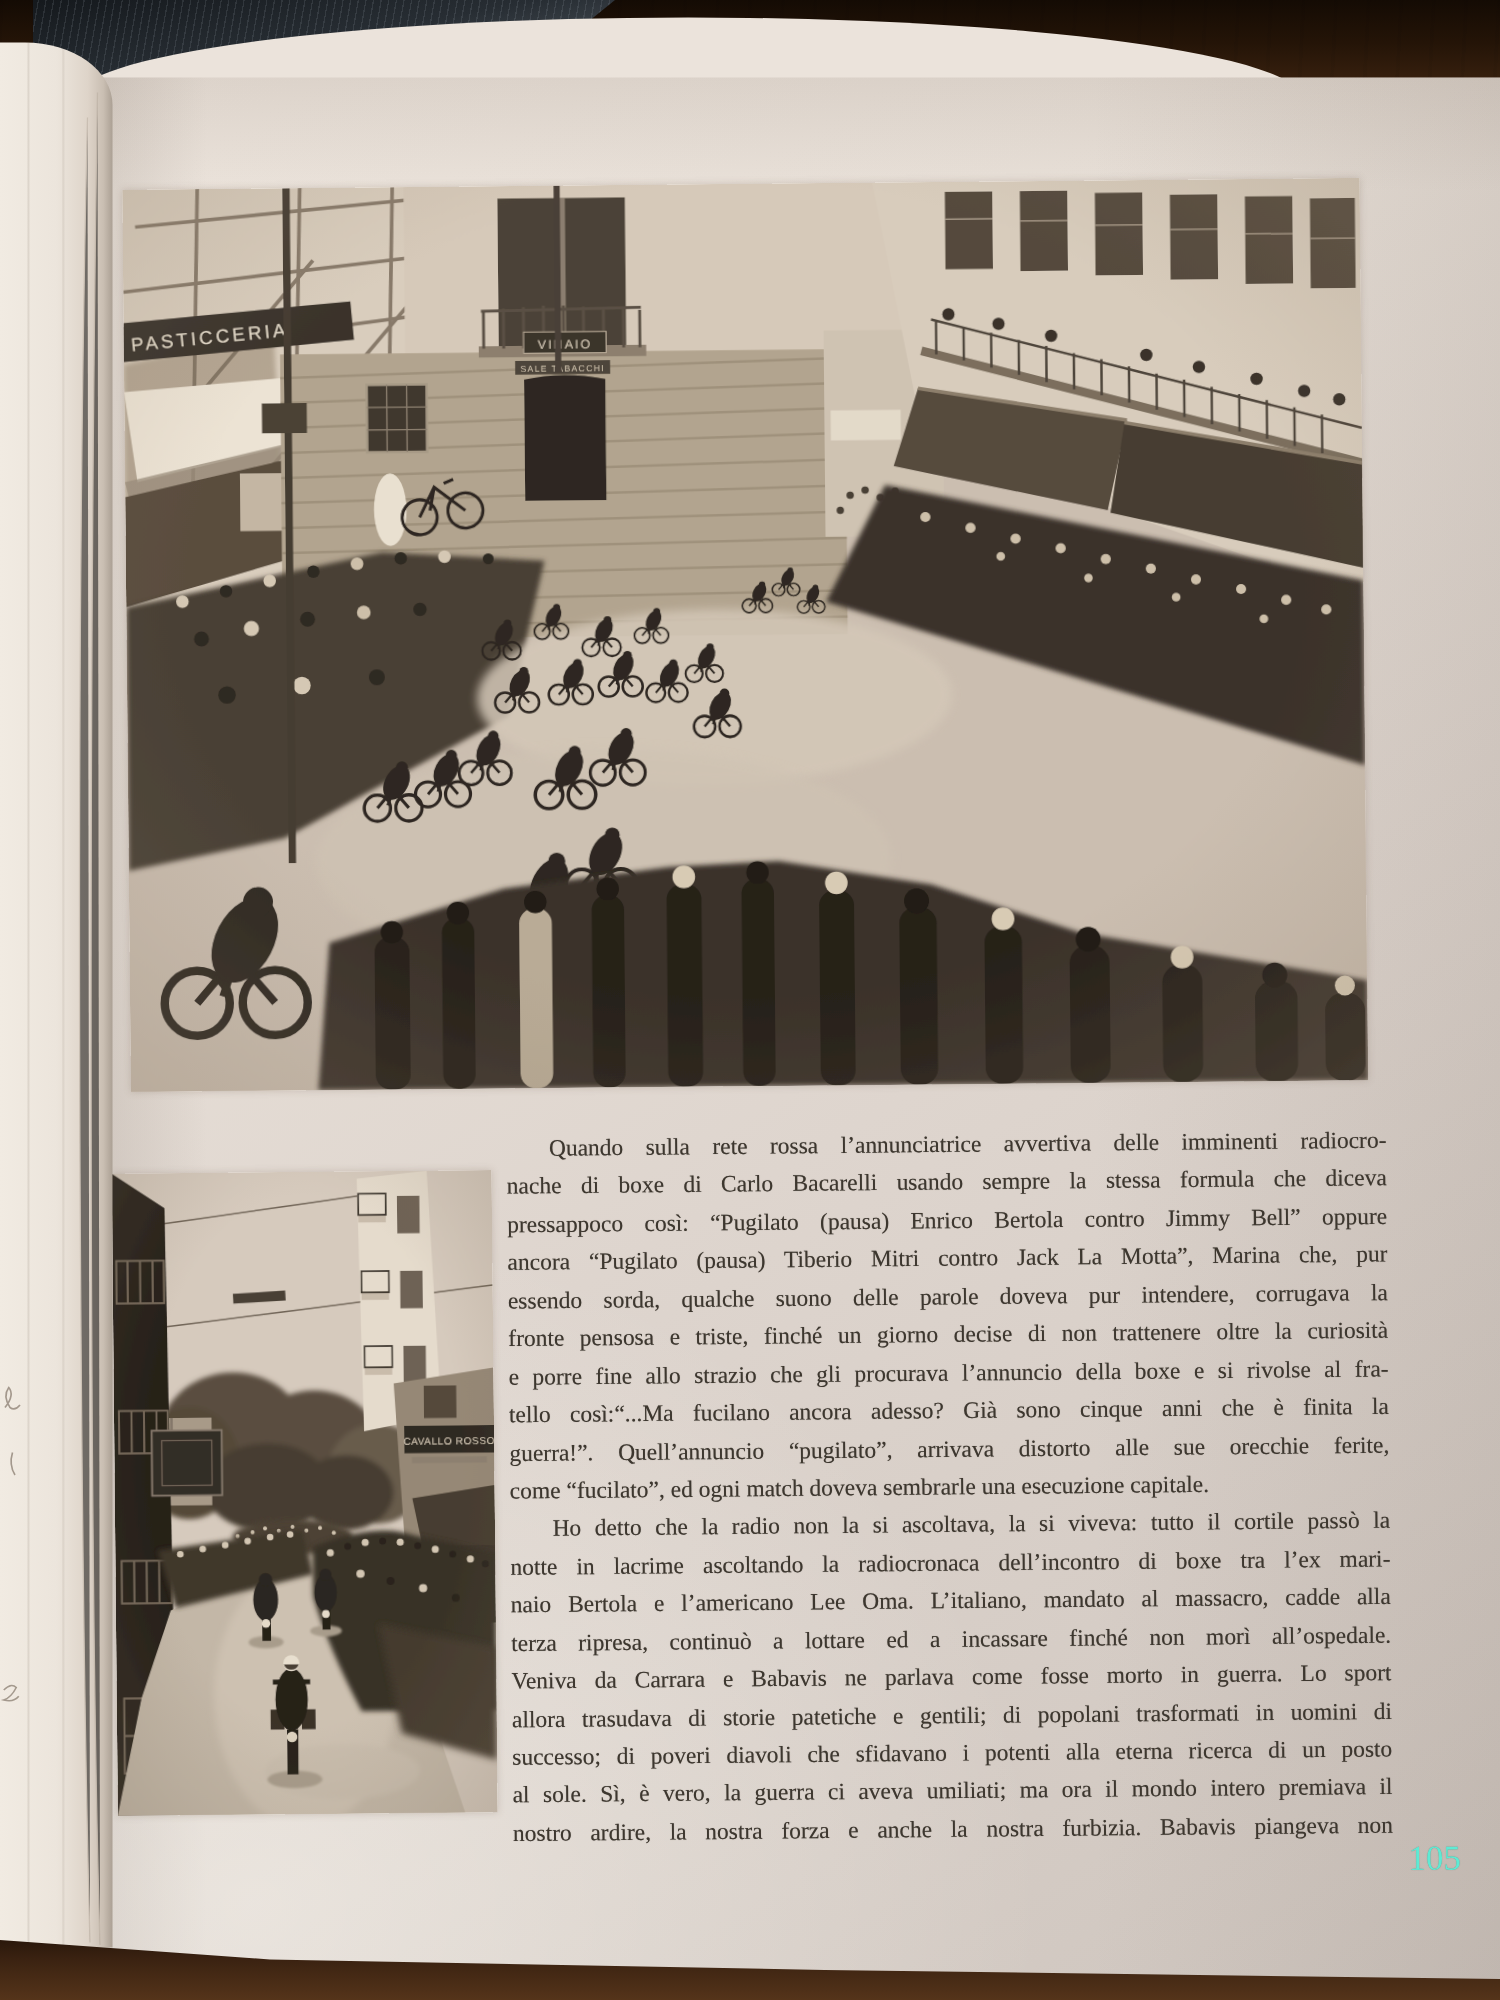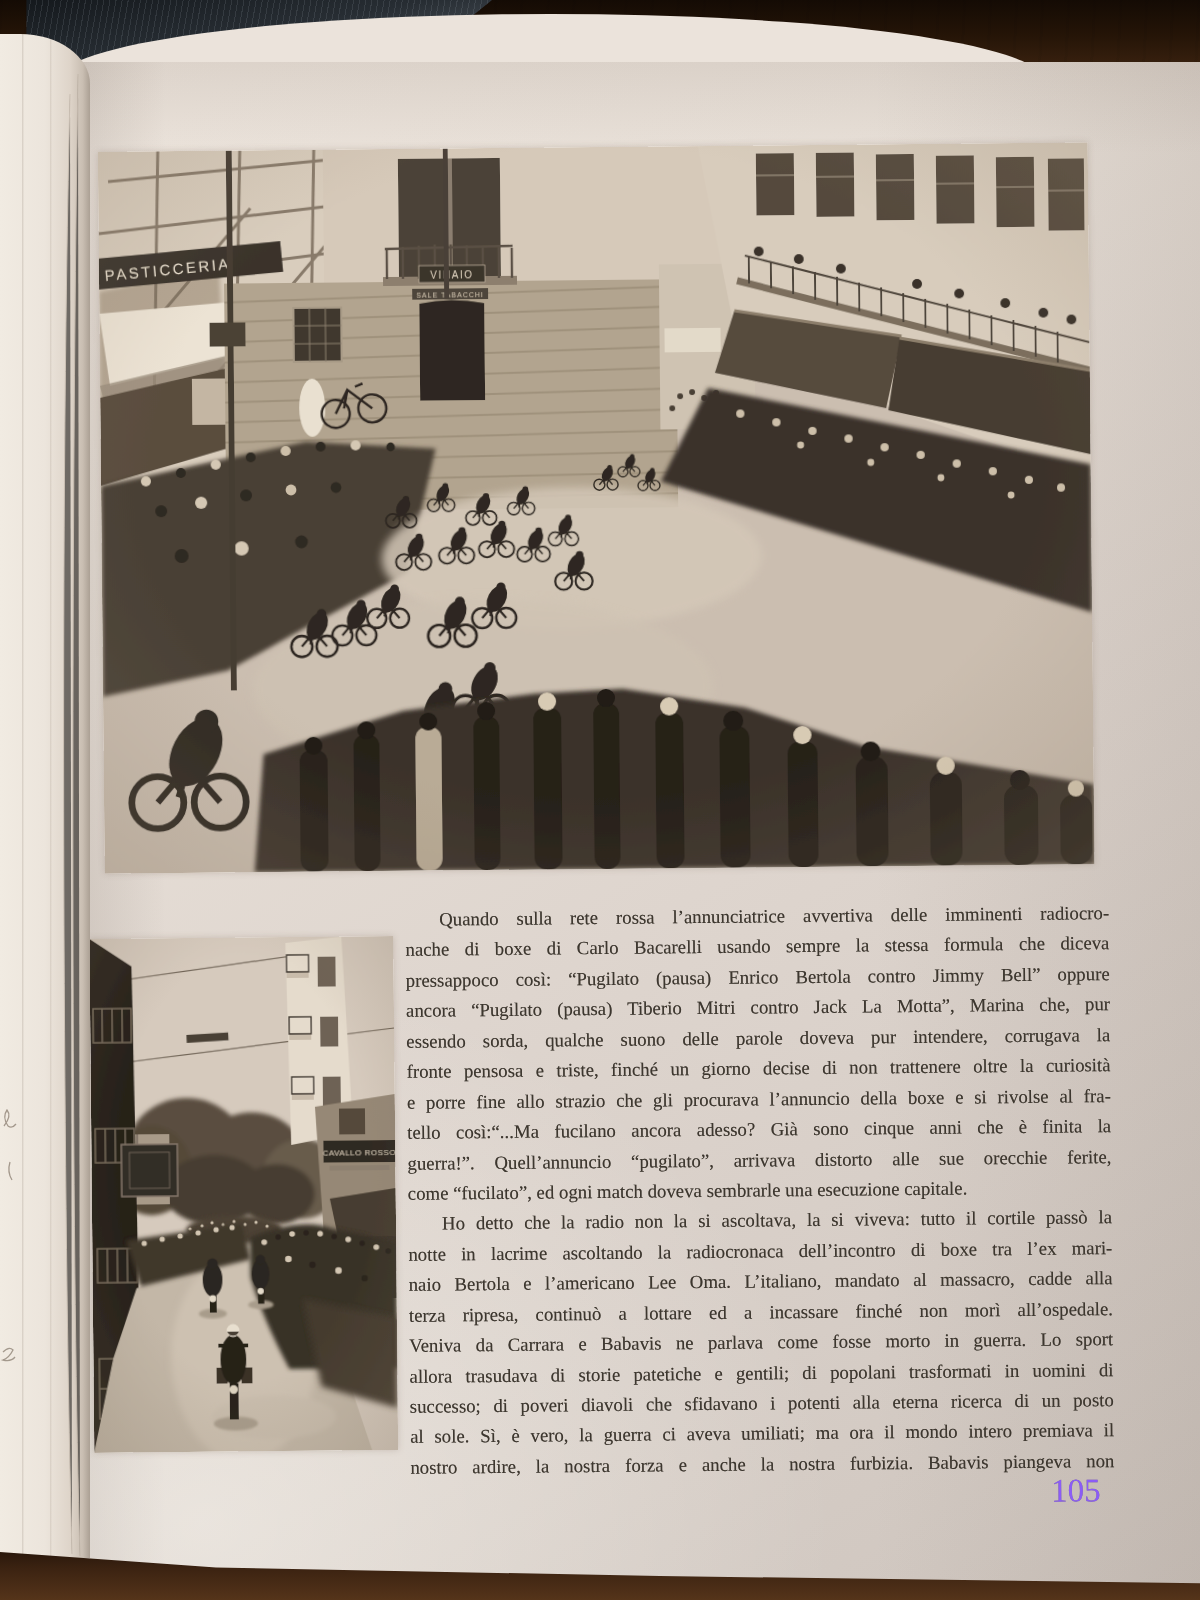--- a/index.html
+++ b/index.html
@@ -73,22 +73,22 @@
     position:absolute;left:404px;top:903px;width:704px;
     color:#3d372f;font-size:18.8px;
     text-shadow:0 0 0.6px rgba(61,55,47,0.55);
   }
   .ln{height:30.45px;line-height:30.45px;overflow:hidden;text-align:justify;}
   .ln::after{content:"";display:inline-block;width:100%;height:0;}
   .ln.end{text-align:left;}
   .ln.end::after{content:none;}
   .ln.indent{text-indent:34px;}
   .page-num{
-    position:absolute;left:1006px;top:1477px;width:88px;text-align:right;
-    color:#8b5cf6;font-size:33px;text-shadow:0 0 0.6px rgba(67,61,54,0.5);
+    position:absolute;left:1074px;top:1477px;width:88px;text-align:right;
+    color:#5eead4;font-size:28px;text-shadow:0 0 0.6px rgba(67,61,54,0.5);
   }
 </style>
 </head>
 <body>
 
 <div class="wood-top"></div>
 <div class="book-edge"></div>
 <div class="page-hump"></div>
 <div class="page"></div>
 

